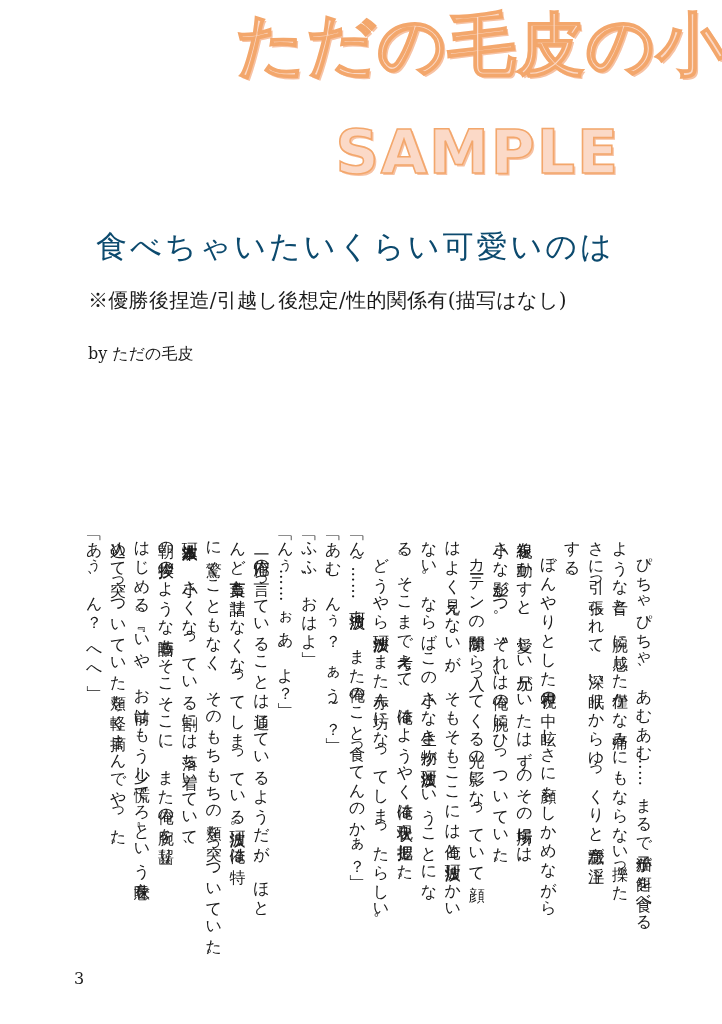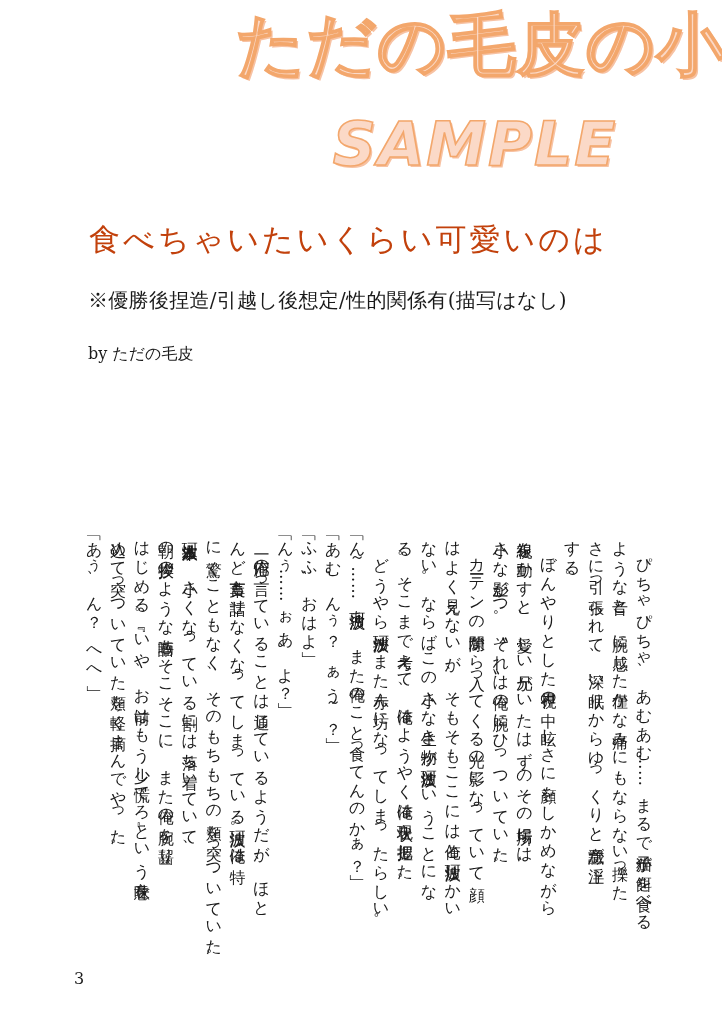--- a/index.html
+++ b/index.html
@@ -30,40 +30,39 @@
   .wm-line1 {
     top: 12px;
     left: 236px;
     width: 470px;
     text-align: right;
     font-size: 68px;
     line-height: 66px;
     white-space: nowrap;
   }
   .wm-line2 {
-    top: 108px;
+    top: 116px;
     left: 330px;
     width: 290px;
-    text-align: center;
+    text-align: right;
     font-size: 60px;
     line-height: 72px;
     letter-spacing: 2px;
-    font-style: italic;
   }
   .title {
     position: absolute;
     left: 88px;
     top: 214px;
     font-size: 31px;
     line-height: 48px;
     letter-spacing: 3px;
     white-space: nowrap;
-    color: #c2410c;
+    color: #0c4a6e;
     font-weight: normal;
-    margin: 1px;
+    margin: 8px;
   }
   .warning {
     position: absolute;
     left: 88px;
     top: 286px;
     font-size: 20px;
     line-height: 28px;
     white-space: nowrap;
     letter-spacing: 0.3px;
   }

